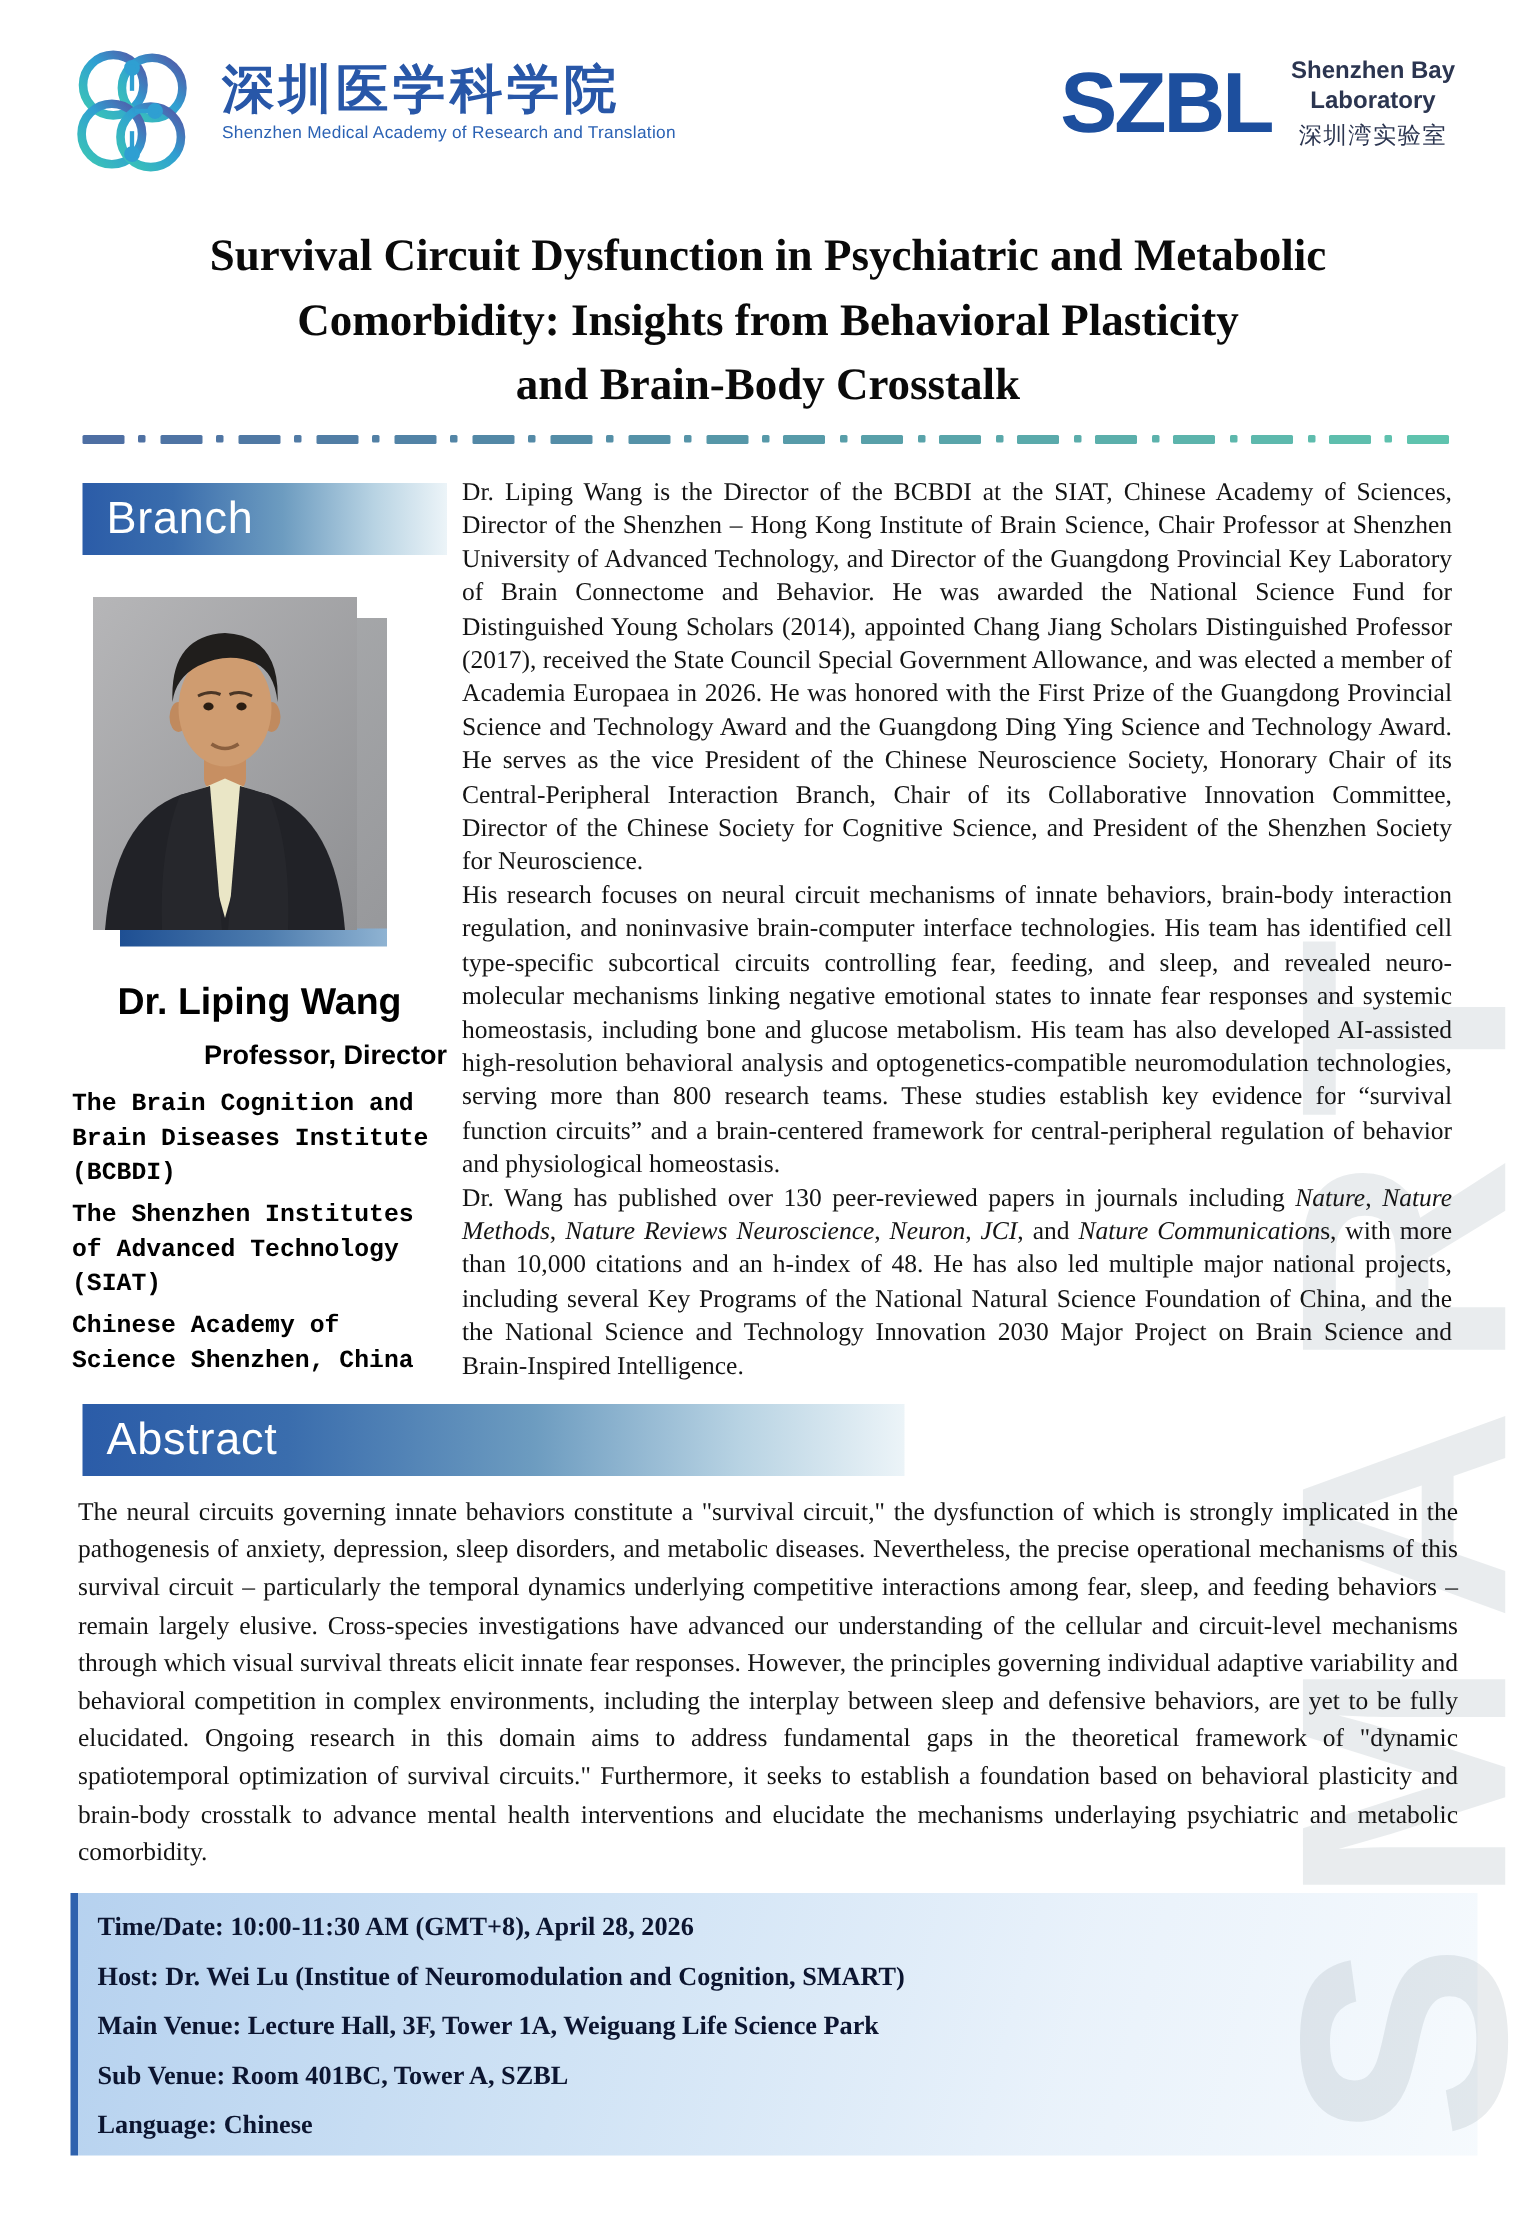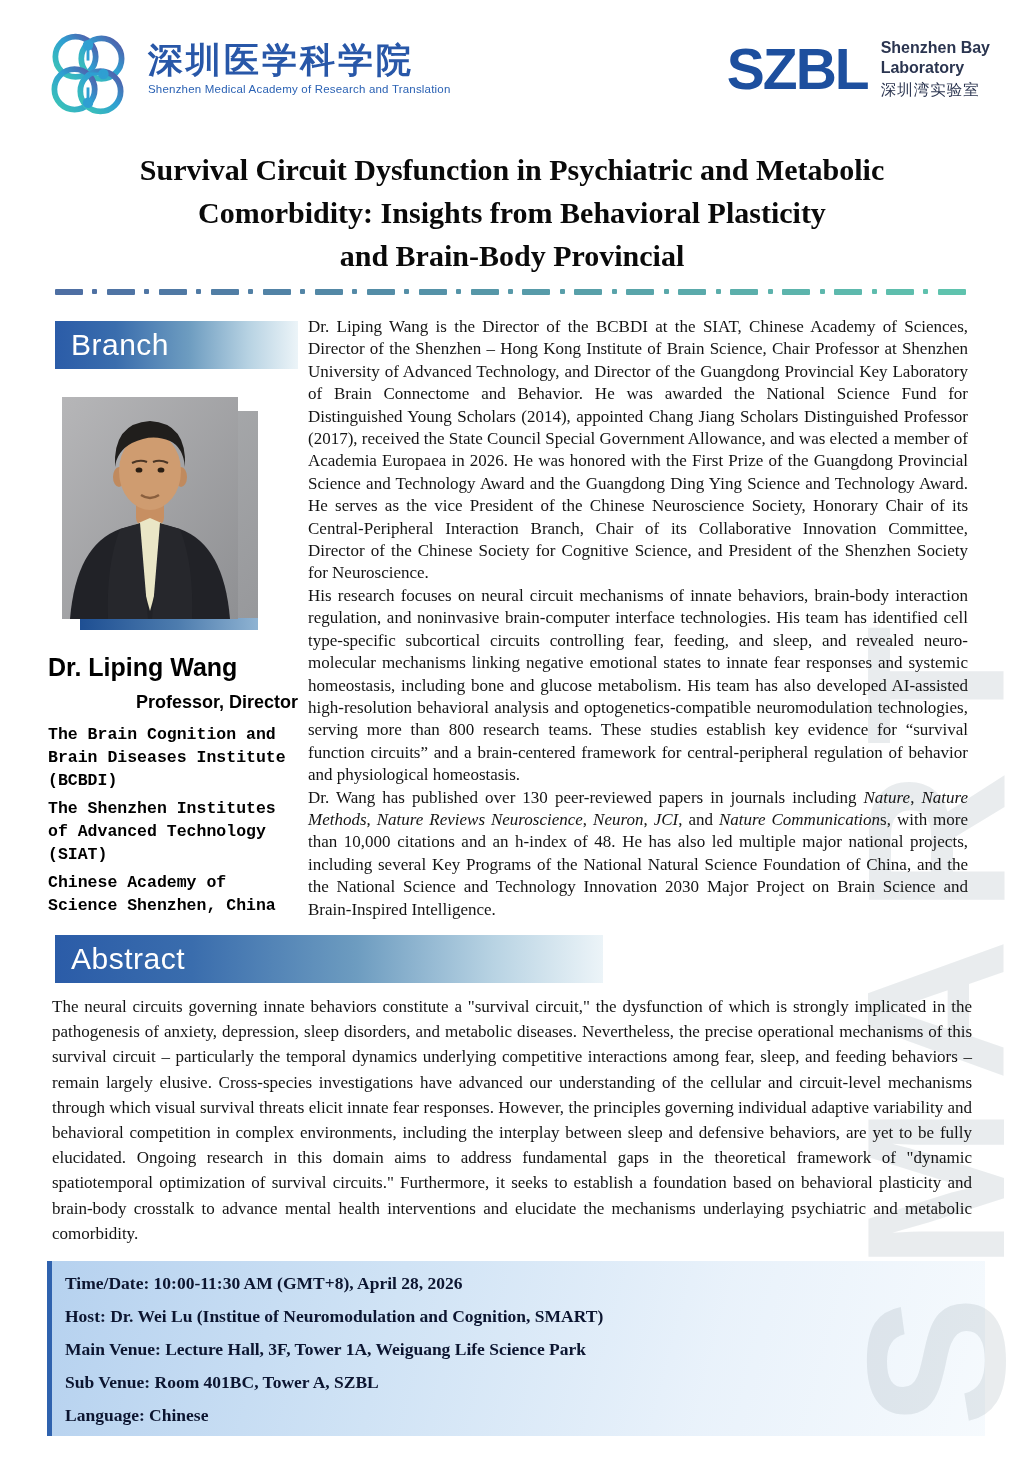--- a/index.html
+++ b/index.html
@@ -14,21 +14,21 @@
     font-family:"Liberation Sans",sans-serif;font-weight:bold;font-size:196px;
     letter-spacing:26px;color:rgba(145,158,170,0.20);white-space:nowrap;
   }
   .z2{position:relative;z-index:2;}
   
   .header{display:flex;justify-content:space-between;align-items:flex-start;padding:26px 34px 0 40px;}
   .logo-left{display:flex;align-items:flex-start;gap:12px;}
   .logo-text{margin-top:14px;}
   .logo-cn{font-family:"DejaVu Sans",sans-serif;font-weight:bold;font-size:35px;color:#2857a8;letter-spacing:3px;line-height:40px;}
   .logo-en{font-family:"Liberation Sans",sans-serif;font-size:11.5px;color:#2b62b4;margin-top:3px;letter-spacing:.2px;}
-  .logo-right{display:flex;align-items:center;gap:13px;margin-top:12px;margin-right:0;}
+  .logo-right{display:flex;align-items:center;gap:13px;margin-top:12px;margin-right:20px;text-align:center;}
   .szbl-abbr{font-family:"Liberation Sans",sans-serif;font-weight:bold;font-size:57px;line-height:57px;color:#1d4f9e;letter-spacing:-2px;}
   .szbl-names{font-family:"Liberation Sans",sans-serif;color:#2b3550;font-size:16px;line-height:20px;font-weight:bold;}
   .szbl-cn{font-family:"DejaVu Sans",sans-serif;font-weight:normal;font-size:15.5px;margin-top:2px;color:#2b3550;letter-spacing:1px;}
   
   .title{margin:22px 30px 0;text-align:center;font-weight:bold;font-size:30px;line-height:43px;color:#0a0a0a;}
   
   .divider{margin:11px 58px 0 55px;height:7px;display:flex;align-items:center;justify-content:space-between;}
   .divider .dash{width:28px;height:6px;border-radius:1px;flex:0 0 auto;}
   .divider .dot{width:5px;height:5px;border-radius:1px;flex:0 0 auto;}
   
@@ -39,21 +39,21 @@
   }
   .speaker-banner{width:243px;margin-left:7px;}
   .abstract-banner{width:548px;margin-left:7px;}
   
   .speaker-section{display:flex;margin:26px 56px 0 48px;gap:10px;}
   .speaker-col{flex:0 0 238px;}
   .photo-wrap{position:relative;width:200px;height:238px;margin:28px 0 0 14px;}
   .photo-shadow{position:absolute;left:18px;top:14px;width:178px;height:212px;background:linear-gradient(135deg,#aeb0b2 0%,#97989b 100%);}
   .photo-blue-bar{position:absolute;left:18px;top:221px;width:178px;height:12px;background:linear-gradient(90deg,#1e4f93 0%,#4d7cae 55%,#8fb3d2 100%);}
   .photo{position:absolute;left:0;top:0;width:176px;height:222px;display:block;}
-  .speaker-name{margin-top:18px;text-align:left;font-family:"Liberation Sans",sans-serif;font-weight:bold;font-size:25px;color:#000;}
+  .speaker-name{margin-top:18px;text-align:center;font-family:"Liberation Sans",sans-serif;font-weight:bold;font-size:25px;color:#000;}
   .speaker-role{margin-top:10px;text-align:right;font-family:"Liberation Sans",sans-serif;font-weight:bold;font-size:18px;color:#000;}
   .affiliations{margin-top:10px;}
   .affiliation{font-family:Liberation Mono, monospace;font-weight:bold;font-size:16.5px;line-height:23px;color:#000;margin-top:5px;}
   .bio{flex:1;font-size:17px;line-height:22.4px;text-align:justify;color:#141414;margin-top:-5px;}
   .bio p{margin:0;}
   
   .abstract-section{margin:14px 48px 0 48px;}
   .abstract-text{margin:11px 4px 0 4px;font-size:17px;line-height:25.2px;text-align:justify;color:#141414;}
   
   .details-box{
@@ -108,21 +108,21 @@
       <div>Shenzhen Bay</div>
       <div>Laboratory</div>
       <div class="szbl-cn">深圳湾实验室</div>
     </div>
   </div>
 </header>
 
 <h1 class="title z2">
   <span>Survival Circuit Dysfunction in Psychiatric and Metabolic</span><br>
   <span>Comorbidity: Insights from Behavioral Plasticity</span><br>
-  <span>and Brain-Body Provincial</span>
+  <span>and Brain-Body Crosstalk</span>
 </h1>
 
 <div class="divider z2" id="divider">
     <span class="dash" style="background: rgb(78, 111, 163);"></span>
     <span class="dot" style="background: rgb(79, 113, 163);"></span>
     <span class="dash" style="background: rgb(79, 116, 164);"></span>
     <span class="dot" style="background: rgb(80, 118, 164);"></span>
     <span class="dash" style="background: rgb(80, 121, 164);"></span>
     <span class="dot" style="background: rgb(81, 123, 165);"></span>
     <span class="dash" style="background: rgb(81, 126, 165);"></span>

